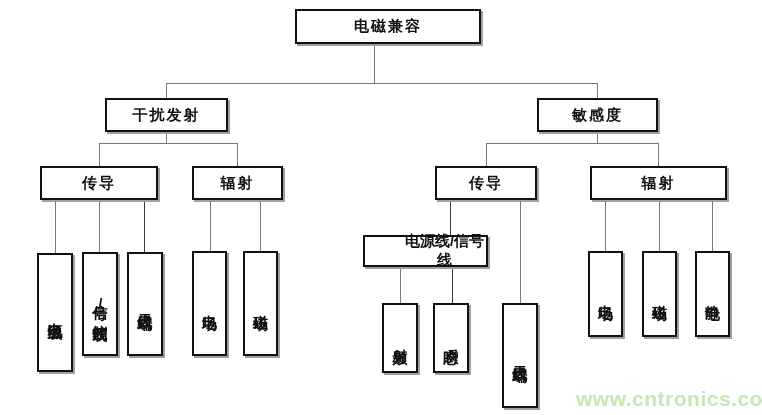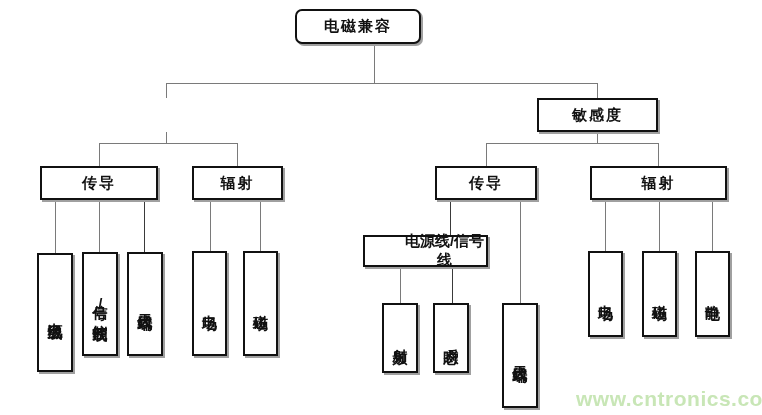--- a/index.html
+++ b/index.html
@@ -76,22 +76,23 @@
   <div class="cline dark" style="left:450px;top:200px;width:1px;height:35px;"></div>
   <div class="cline" style="left:520px;top:200px;width:1px;height:103px;"></div>
 
   <div class="cline" style="left:400px;top:267px;width:1px;height:36px;"></div>
   <div class="cline dark" style="left:452px;top:267px;width:1px;height:36px;"></div>
 
   <div class="cline" style="left:605px;top:200px;width:1px;height:51px;"></div>
   <div class="cline" style="left:659px;top:200px;width:1px;height:51px;"></div>
   <div class="cline" style="left:712px;top:200px;width:1px;height:51px;"></div>
 
-  <div class="box" style="left:295px;top:9px;width:126px;height:35px;border-radius:7px;">电磁兼容</div>
+  <div class="box" style="left:295px;top:9px;width:186px;height:35px;">电磁兼容</div>
 
+  <div class="box" style="left:105px;top:98px;width:123px;height:34px;">干扰发射</div>
 
   <div class="box" style="left:537px;top:98px;width:121px;height:34px;font-family:Liberation Mono, monospace;">敏感度</div>
 
   <div class="box" style="left:40px;top:166px;width:118px;height:34px;">传导</div>
 
   <div class="box" style="left:192px;top:166px;width:91px;height:34px;">辐射</div>
 
   <div class="box" style="left:435px;top:166px;width:102px;height:34px;">传导</div>
 
   <div class="box" style="left:590px;top:166px;width:137px;height:34px;">辐射</div>

